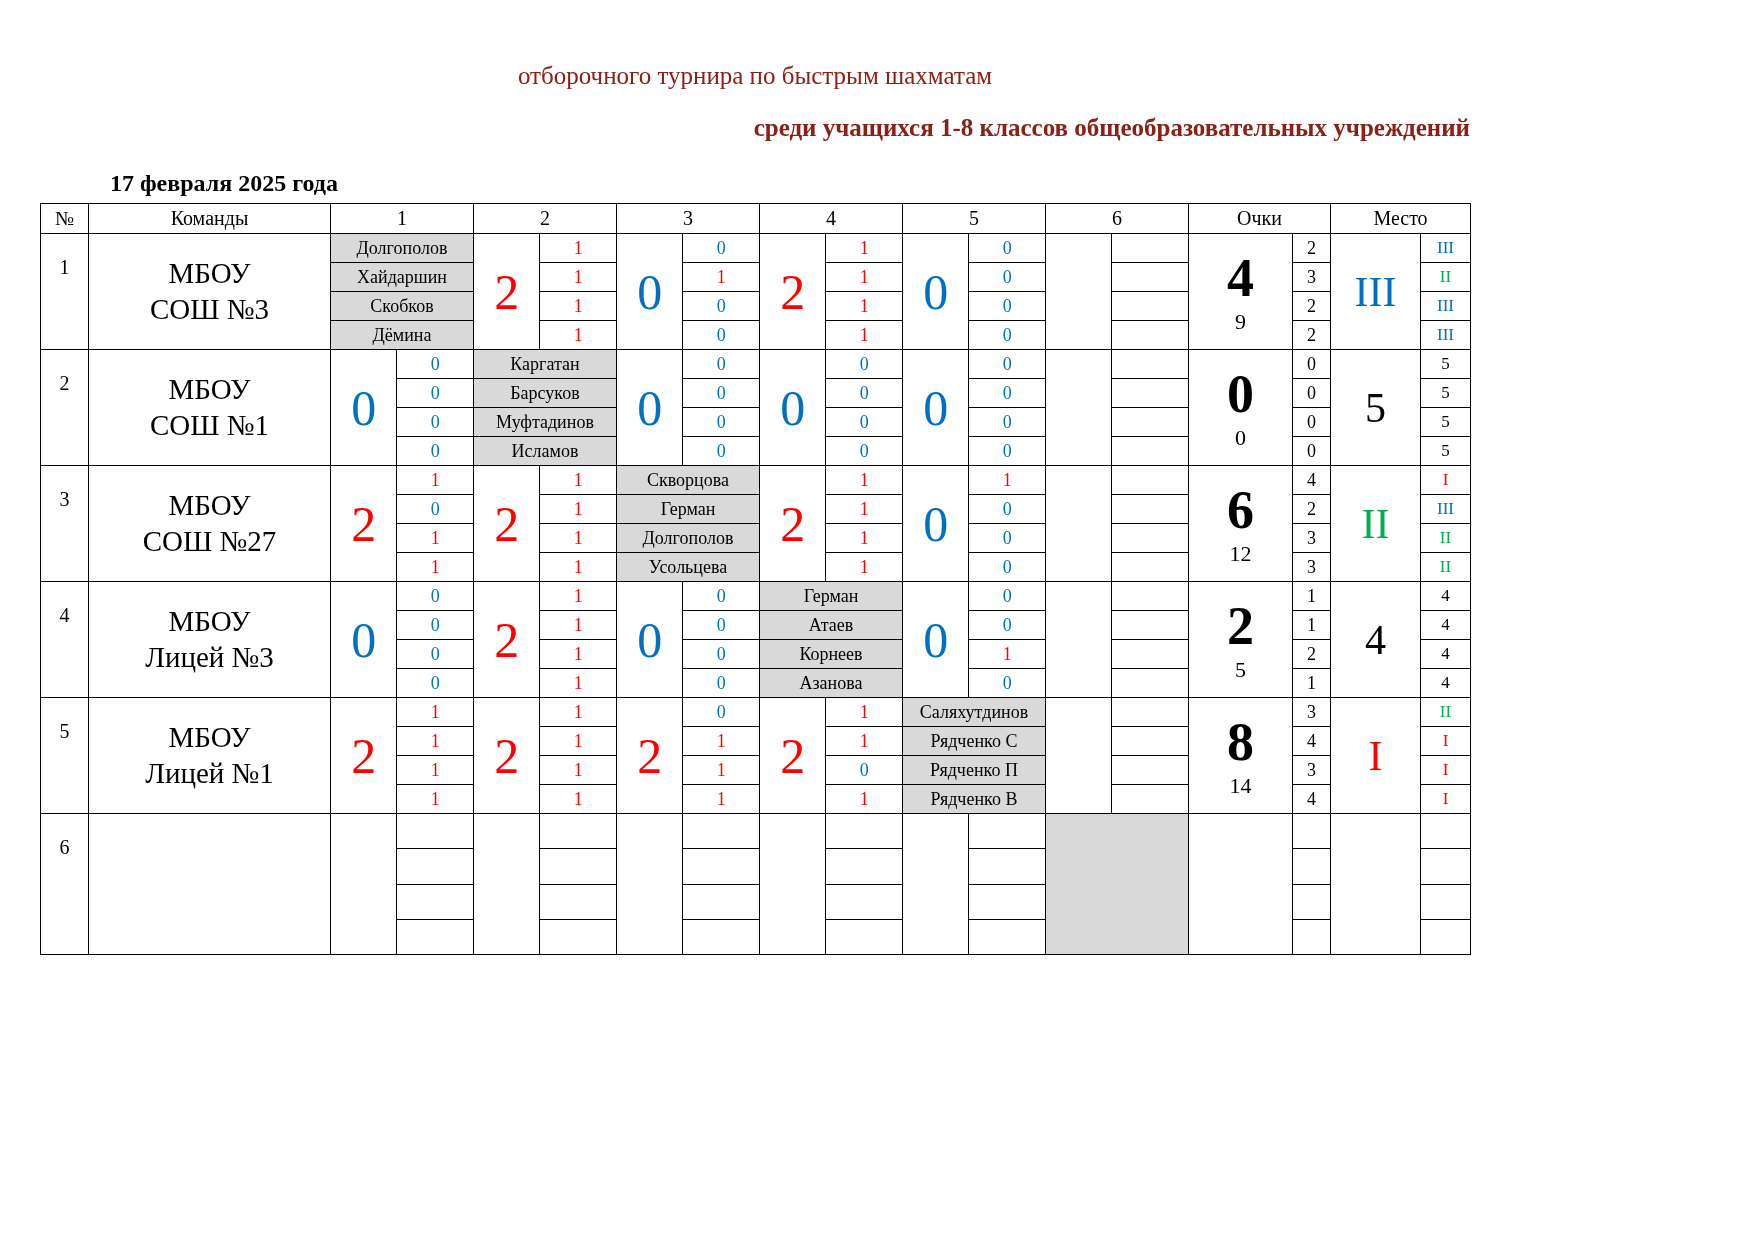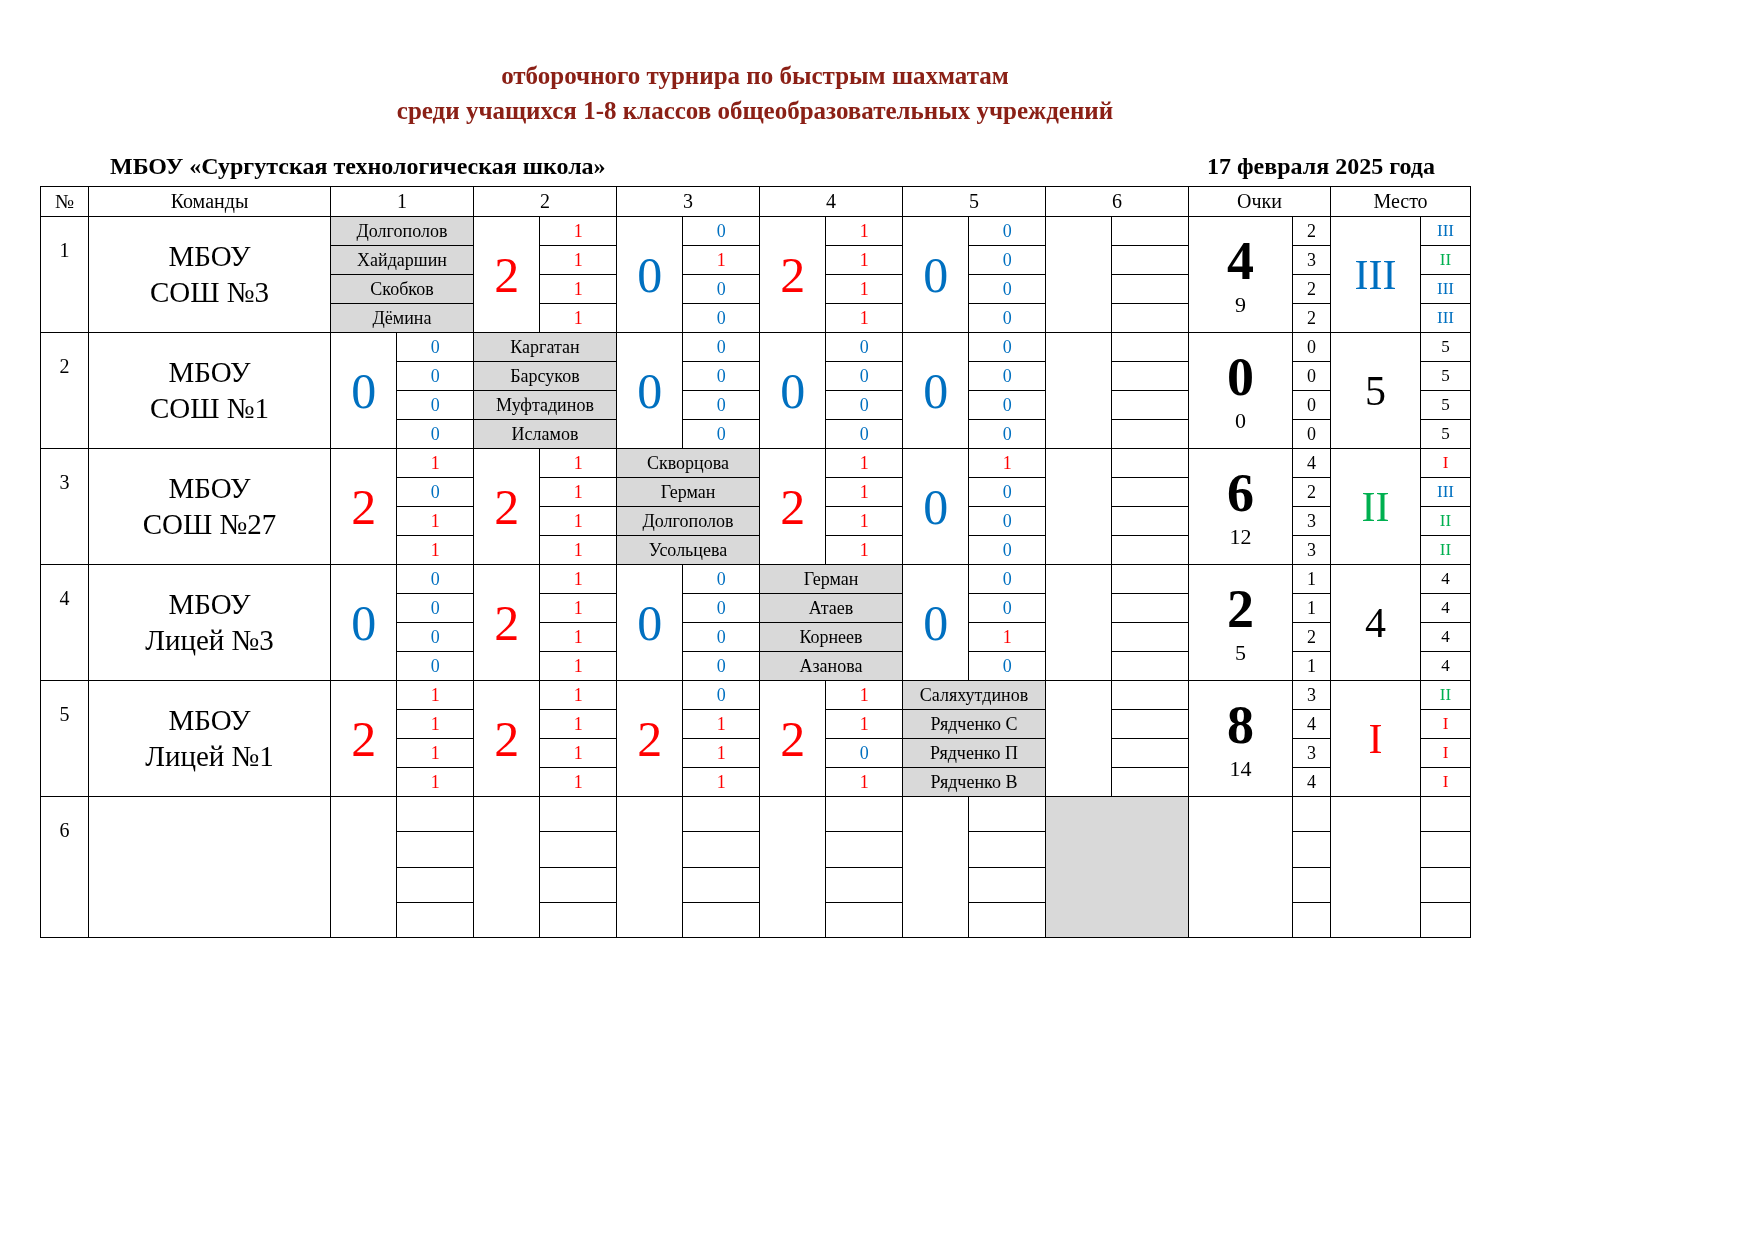--- a/index.html
+++ b/index.html
@@ -3,22 +3,22 @@
 <meta charset="utf-8">
 <style>
   :root { --shade:#d9d9d9; --title-color:#8b2016; }
   * { box-sizing:border-box; }
   html,body { margin:0; padding:0; }
   body { width:1754px; height:1240px; background:#ffffff; font-family:"Liberation Serif", serif; color:#000; }
   .sheet { position:relative; width:1754px; height:1240px; overflow:hidden; background:#fff; }
   .content { position:absolute; left:40px; top:0; width:1430px; }
   .titles { text-align:center; padding-top:62px; }
   .title-1 { font-size:30px; font-weight:bold; color:var(--title-color); margin-bottom:13px; }
-  .title-2 { font-size:25px; font-weight:bold; color:var(--title-color); margin-bottom:7px; }
-  .title-3 { font-size:25px; font-weight:bold; color:var(--title-color); }
+  .title-2 { font-size:25px; font-weight:normal; color:var(--title-color); margin-bottom:24px; }
+  .title-3 { font-size:25px; font-weight:bold; color:var(--title-color);text-align:right; }
   .subheader { display:flex; justify-content:space-between; align-items:flex-end; margin-top:28px; margin-bottom:6px;
                padding-left:70px; padding-right:35px; font-size:24px; font-weight:bold; }
   table.tt { border-collapse:collapse; table-layout:fixed; width:1430px; }
   .tt th, .tt td { border:1.5px solid #000; padding:0; vertical-align:top; }
   .tt th { height:30px; vertical-align:middle; text-align:center; font-weight:normal; font-size:20px; }
   .h115 { height:115px; }
   .h140 { height:140px; }
   .numcell { text-align:center; font-size:20px; padding-top:22px; }
   .teamname { display:flex; flex-direction:column; align-items:center; justify-content:center; font-size:29px; line-height:1.22; }
   .cellflex { display:flex; width:100%; }
@@ -40,21 +40,20 @@
 </head>
 <body>
 
 <div class="sheet">
   <div class="content">
     <div class="titles">
       <div class="title-2">отборочного турнира по быстрым шахматам</div>
       <div class="title-3">среди учащихся 1-8 классов общеобразовательных учреждений</div>
     </div>
     <div class="subheader">
-      <div class="school">МБОУ «Сургутская технологическая школа»</div>
       <div class="date">17 февраля 2025 года</div>
     </div>
     <table class="tt" id="tournament-table">
         <colgroup>
           <col style="width: 48px;">
           <col style="width: 242px;">
           <col style="width: 143px;">
           <col style="width: 143px;">
           <col style="width: 143px;">
           <col style="width: 143px;">

